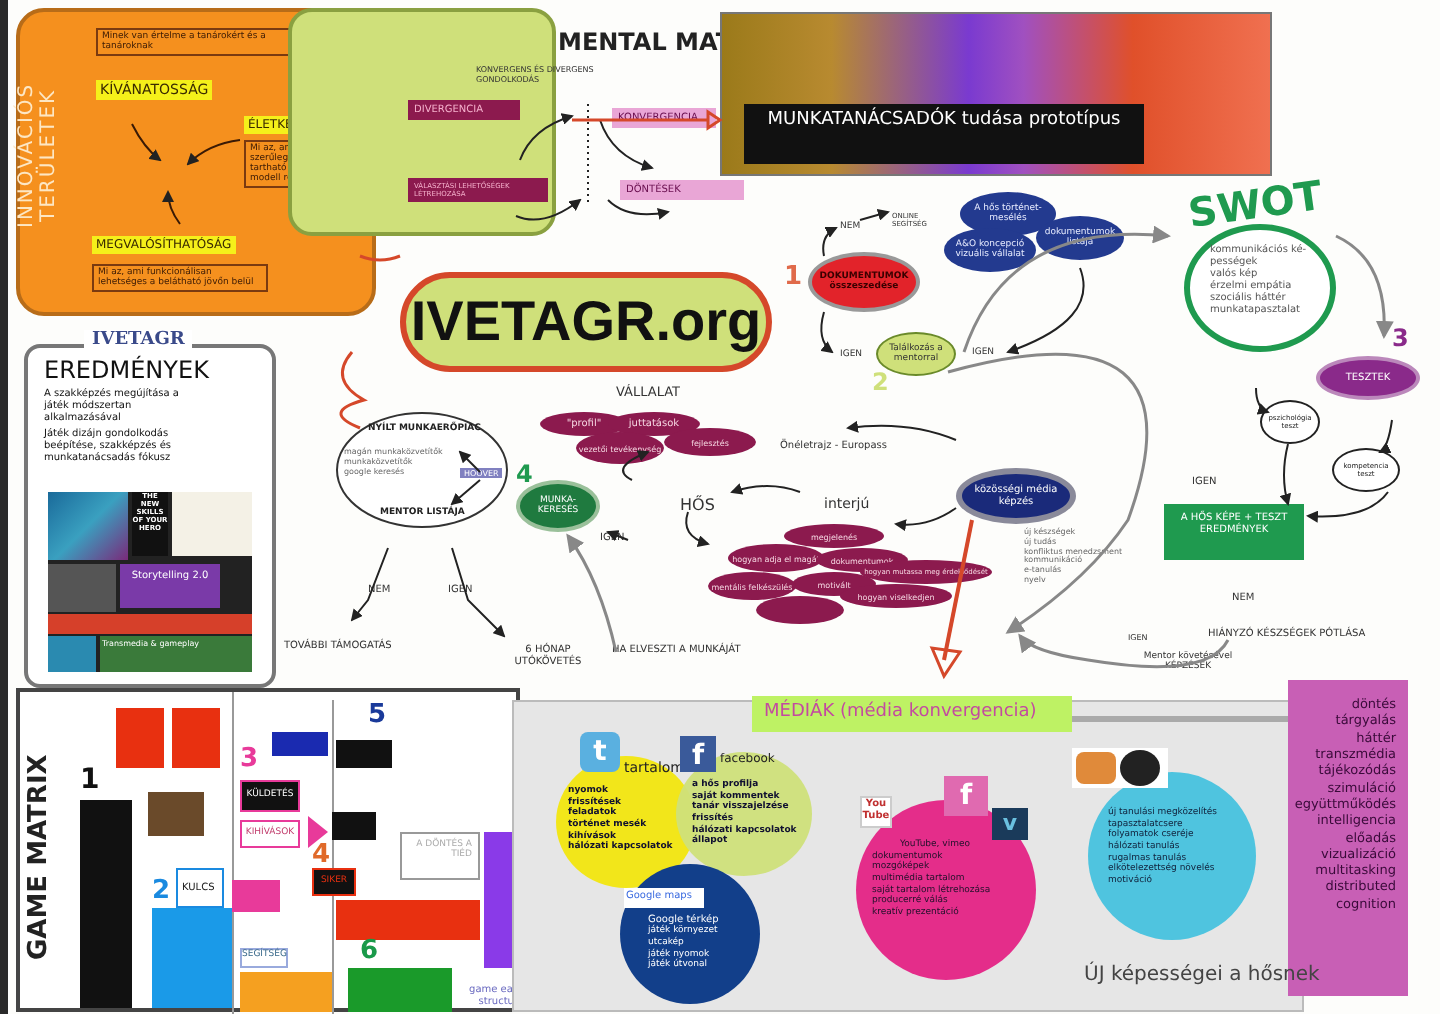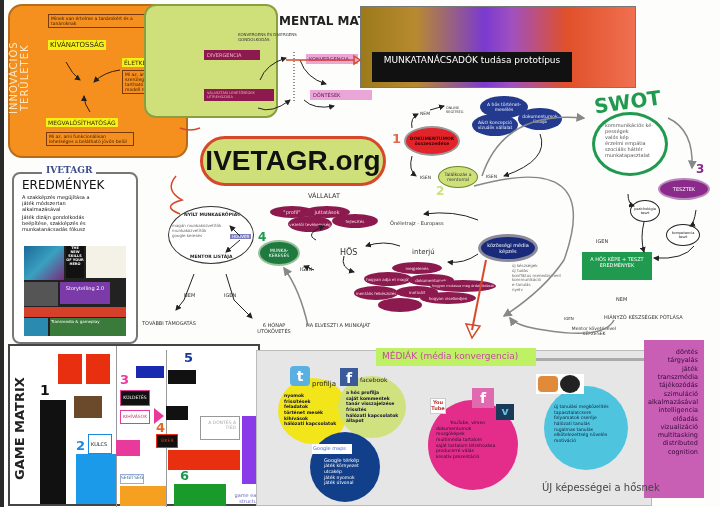--- a/index.html
+++ b/index.html
@@ -186,21 +186,21 @@
     <div class="gblk" style="left:164px;top:138px;width:52px;height:22px;background:#1a9a2a;"></div>
     <div class="abs" style="left:222px;top:146px;width:30px;font-size:5px;color:#6a6ac0;text-align:right;">game easy structure</div>
   </div>
 
   <div id="media" class="abs"></div>
   <div id="media-title" class="abs">MÉDIÁK (média konvergencia)</div>
   <div class="abs" style="left:532px;top:358px;width:108px;height:3px;background:#aaa;"></div>
 
   <div class="ell" style="left:274px;top:378px;width:70px;height:66px;background:#f2e61a;"></div>
   <div class="abs" style="left:286px;top:366px;width:20px;height:20px;background:#5ab0e0;border-radius:4px;color:#fff;font-size:14px;font-weight:bold;text-align:center;line-height:20px;">t</div>
-  <div class="abs" style="left:308px;top:380px;font-size:7px;color:#222;">profilja</div>
+  <div class="abs" style="left:308px;top:380px;font-size:7px;color:#222;">tartalom</div>
   <div class="abs mtxt" style="left:280px;top:393px;">
     <div>nyomok</div>
     <div>frissítések</div>
     <div>feladatok</div>
     <div>történet mesék</div>
     <div>kihívások</div>
     <div>hálózati kapcsolatok</div>
   </div>
 
   <div class="ell" style="left:334px;top:376px;width:68px;height:62px;background:#cfe07a;opacity:0.95;"></div>
@@ -250,25 +250,25 @@
     <div>folyamatok cseréje</div>
     <div>hálózati tanulás</div>
     <div>rugalmas tanulás</div>
     <div>elkötelezettség növelés</div>
     <div>motiváció</div>
   </div>
 
   <div id="skills" class="abs">
     <div>döntés</div>
     <div>tárgyalás</div>
-    <div>játék</div>
+    <div>háttér</div>
     <div>transzmédia</div>
     <div>tájékozódás</div>
     <div>szimuláció</div>
-    <div>alkalmazásával</div>
+    <div>együttműködés</div>
     <div>intelligencia</div>
     <div>előadás</div>
     <div>vizualizáció</div>
     <div>multitasking</div>
     <div>distributed</div>
     <div>cognition</div>
   </div>
   <div class="abs" style="left:538px;top:482px;font-size:10px;color:#444;background:transparent;">ÚJ képességei a hősnek</div>
 
   <svg class="ov" width="716" height="507">

